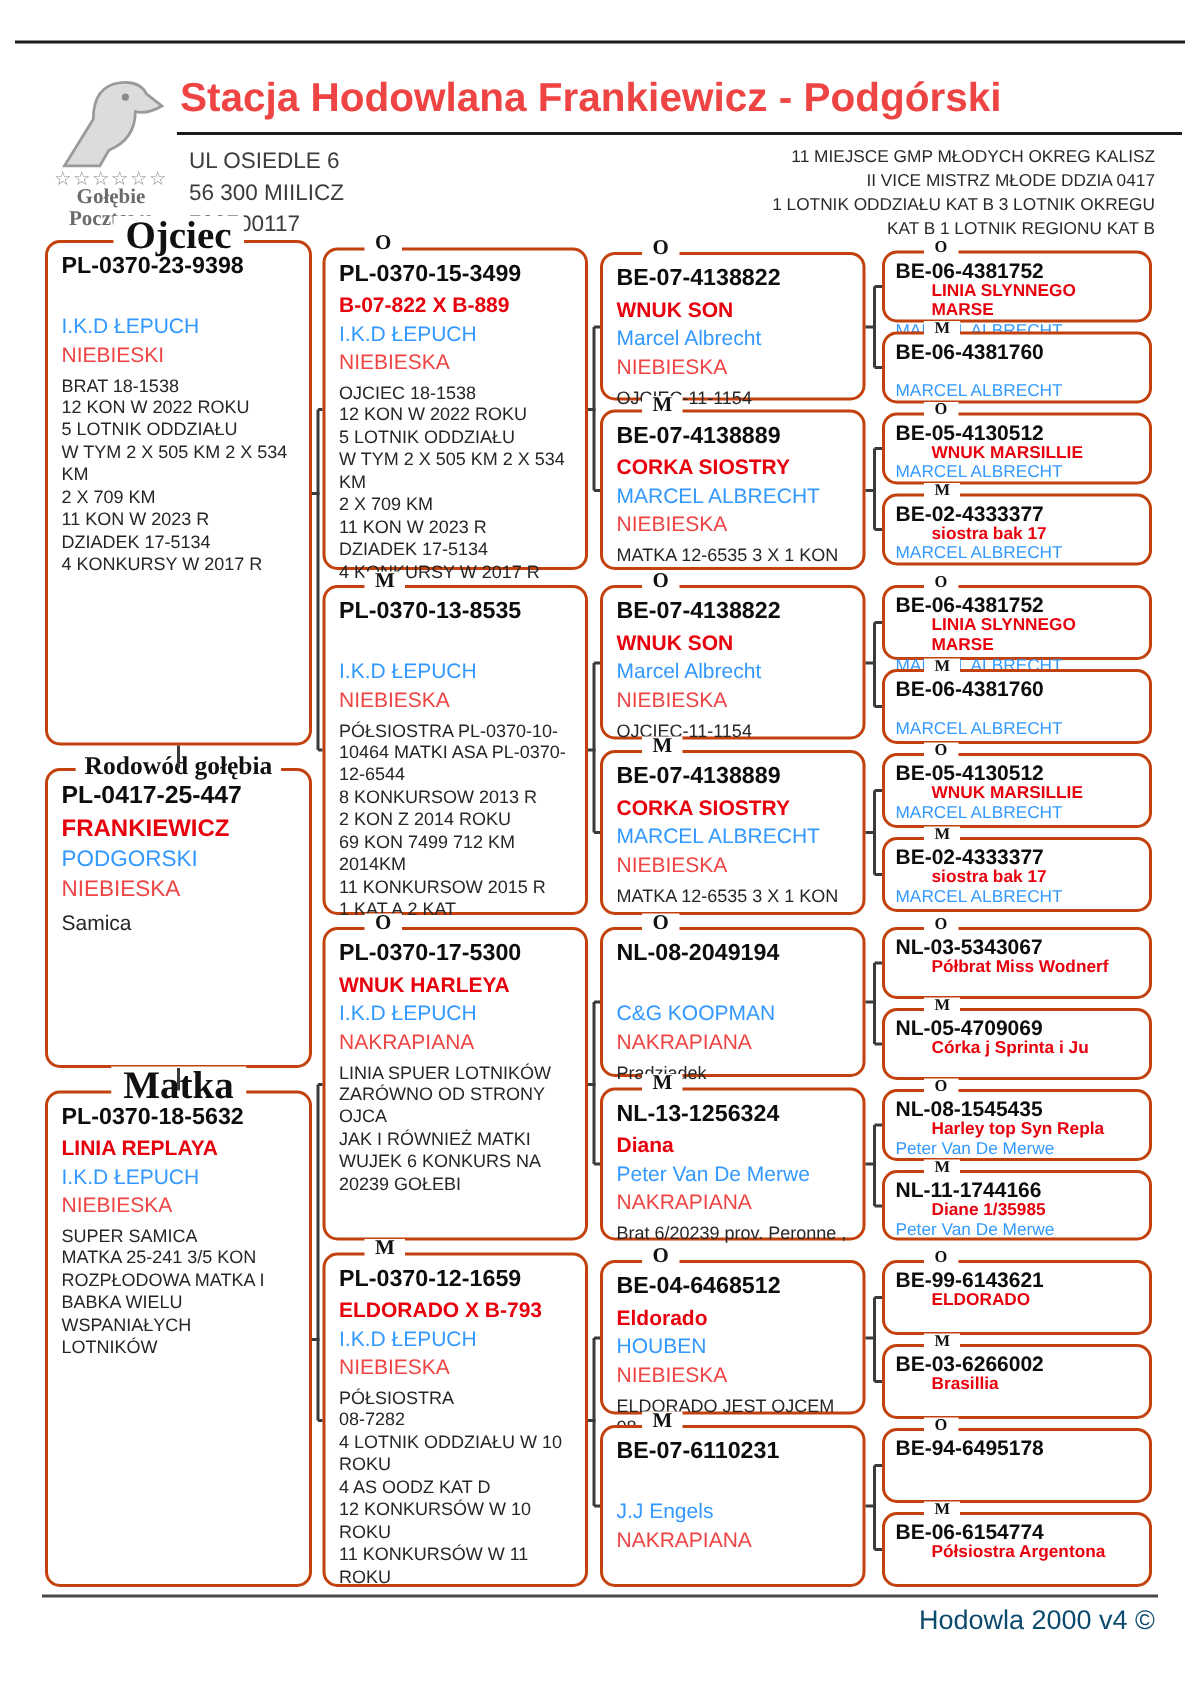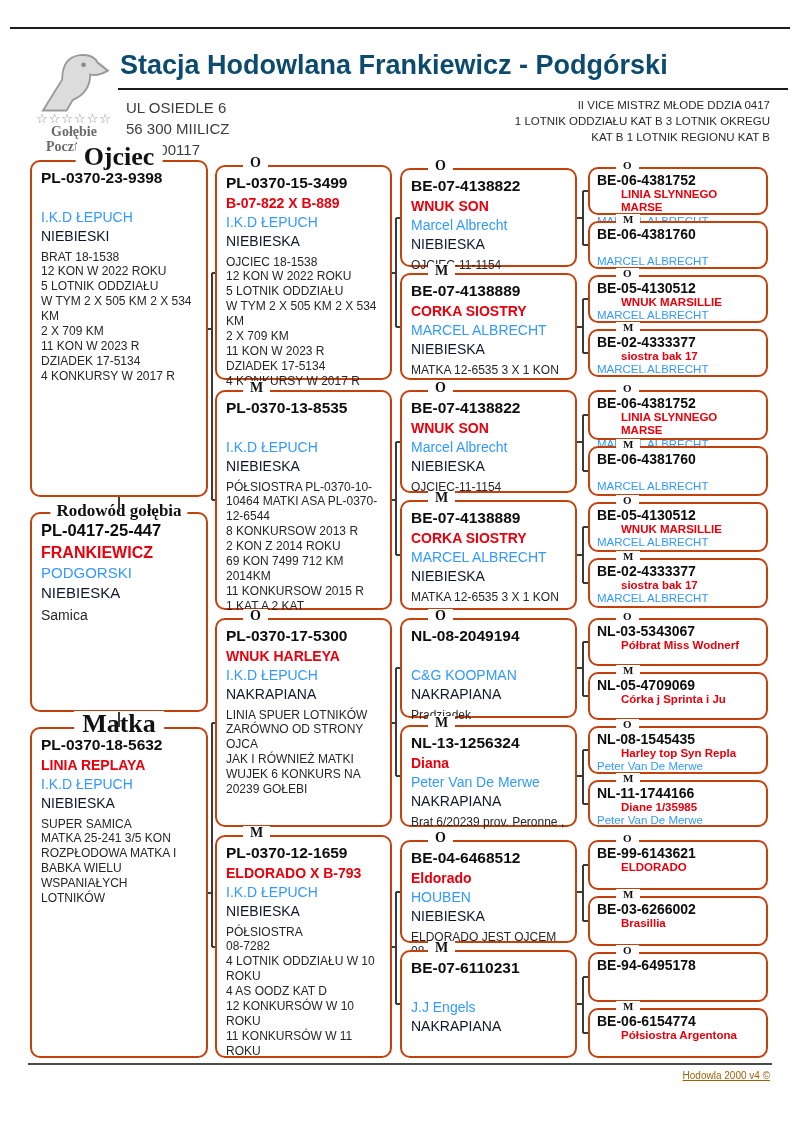--- a/index.html
+++ b/index.html
@@ -4,47 +4,47 @@
 <style>
   html,body{margin:0;padding:0;background:#fff;}
   .page{position:relative;width:800px;height:1131px;background:#fff;overflow:hidden;
         font-family:"Liberation Sans",sans-serif;color:#2e2e2e;}
   .rule{position:absolute;background:#1c1c1c;}
   
   .logo{position:absolute;left:30px;top:50px;width:88px;text-align:center;}
   .logo svg{display:block;margin:0 auto;}
   .stars{font-size:13px;color:#8f8f8f;letter-spacing:1px;line-height:1;}
   .logo-cap{font-family:"Liberation Serif",serif;font-weight:bold;font-size:14px;color:#6b6b6b;line-height:1.05;}
-  .title{position:absolute;left:120px;top:50px;width:668px;font-size:27px;font-weight:bold;color:#0c4a6e;
+  .title{position:absolute;left:120px;top:50px;width:668px;font-size:27px;font-weight:bold;color:#ef4444;
          white-space:nowrap;}
   .addr{position:absolute;left:126px;top:97px;font-size:15px;color:#3c3c3c;line-height:1.4;}
   .achv{position:absolute;right:30px;top:97px;width:400px;text-align:right;font-size:11.5px;color:#2a2a2a;line-height:1.4;}
   
   .box{position:absolute;background:#fff;border:2px solid #c2410c;border-radius:10px;
        padding:7px 8px 3px 9px;box-sizing:border-box;}
   .c1{left:30px;width:178px;}
   .c2{left:215px;width:177px;}
   .c3{left:400px;width:177px;}
   .c4{left:588px;width:180px;padding:3px 6px 2px 7px;}
   .sexlab{position:absolute;top:-11px;left:26px;background:#fff;padding:0 7px;line-height:1;
           font-family:"Liberation Serif",serif;font-weight:bold;font-size:14px;color:#111;}
   .bigtitle{position:absolute;top:-18px;left:50%;transform:translateX(-50%);background:#fff;padding:0 8px;
           line-height:1;font-family:"Liberation Serif",serif;font-weight:bold;font-size:26px;color:#111;white-space:nowrap;}
   .medtitle{position:absolute;top:-12px;left:50%;transform:translateX(-50%);background:#fff;padding:0 6px;
           line-height:1;font-family:"Liberation Serif",serif;font-weight:bold;font-size:17px;color:#111;white-space:nowrap;}
   .ring{font-size:15.5px;font-weight:bold;color:#0d0d0d;line-height:1.15;margin-bottom:3px;}
   .pname{font-size:14px;font-weight:bold;color:#e8000d;line-height:1.2;min-height:17px;margin-bottom:2px;}
   .breeder{font-size:14px;color:#3399ff;line-height:1.2;min-height:17px;margin-bottom:2px;}
-  .pcolor{font-size:14px;color:#0f172a;line-height:1.2;margin-bottom:5px;}
+  .pcolor{font-size:14px;color:#ef4444;line-height:1.2;margin-bottom:5px;}
   .desc{font-size:12px;color:#262626;line-height:1.24;white-space:pre-line;}
   .c4 .ring{font-size:14px;margin-bottom:0;}
   .c4 .pname{font-size:11.5px;min-height:13px;margin-bottom:0;line-height:1.15;padding-left:24px;}
   .c4 .breeder{font-size:11.5px;min-height:13px;margin-bottom:0;line-height:1.15;}
   .conn{position:absolute;background:#3a3a3a;}
-  .credit{position:absolute;right:30px;top:1070px;font-size:10px;color:#a16207;text-decoration:underline;}
+  .credit{position:absolute;right:30px;top:1070px;font-size:18px;color:#0c4a6e;}
 </style>
 </head>
 <body>
 
 <div class="page">
   <div class="rule" style="left:10px;top:27px;width:780px;height:2px"></div>
 
   <div class="logo">
     <svg width="74" height="62" viewBox="0 0 100 84">
       <path d="M8 82 L34 40 Q34 10 58 7 Q76 5 82 17 L96 28 Q82 36 72 33 Q72 58 48 68 L40 82 Z" fill="#dcdcdc" stroke="#9a9a9a" stroke-width="2.5"></path>
@@ -56,20 +56,21 @@
     <div class="logo-cap">Pocztowe</div>
   </div>
   <div class="title">Stacja Hodowlana Frankiewicz - Podgórski</div>
   <div class="rule" style="left:118px;top:88px;width:670px;height:2px"></div>
   <div class="addr">
     <div>UL OSIEDLE 6</div>
     <div>56 300 MIILICZ</div>
     <div>733700117</div>
   </div>
   <div class="achv">
+    <div>11 MIEJSCE GMP MŁODYCH OKREG KALISZ</div>
     <div>II VICE MISTRZ MŁODE DDZIA 0417</div>
     <div>1 LOTNIK ODDZIAŁU KAT B 3 LOTNIK OKREGU</div>
     <div>KAT B  1 LOTNIK REGIONU KAT B</div>
   </div>
 
   <div class="box c1" id="box-father" style="top:160px;height:337px">
     <span class="bigtitle">Ojciec</span>
     <div class="ring">PL-0370-23-9398</div>
     <div class="pname"></div>
     <div class="breeder">I.K.D ŁEPUCH</div>

